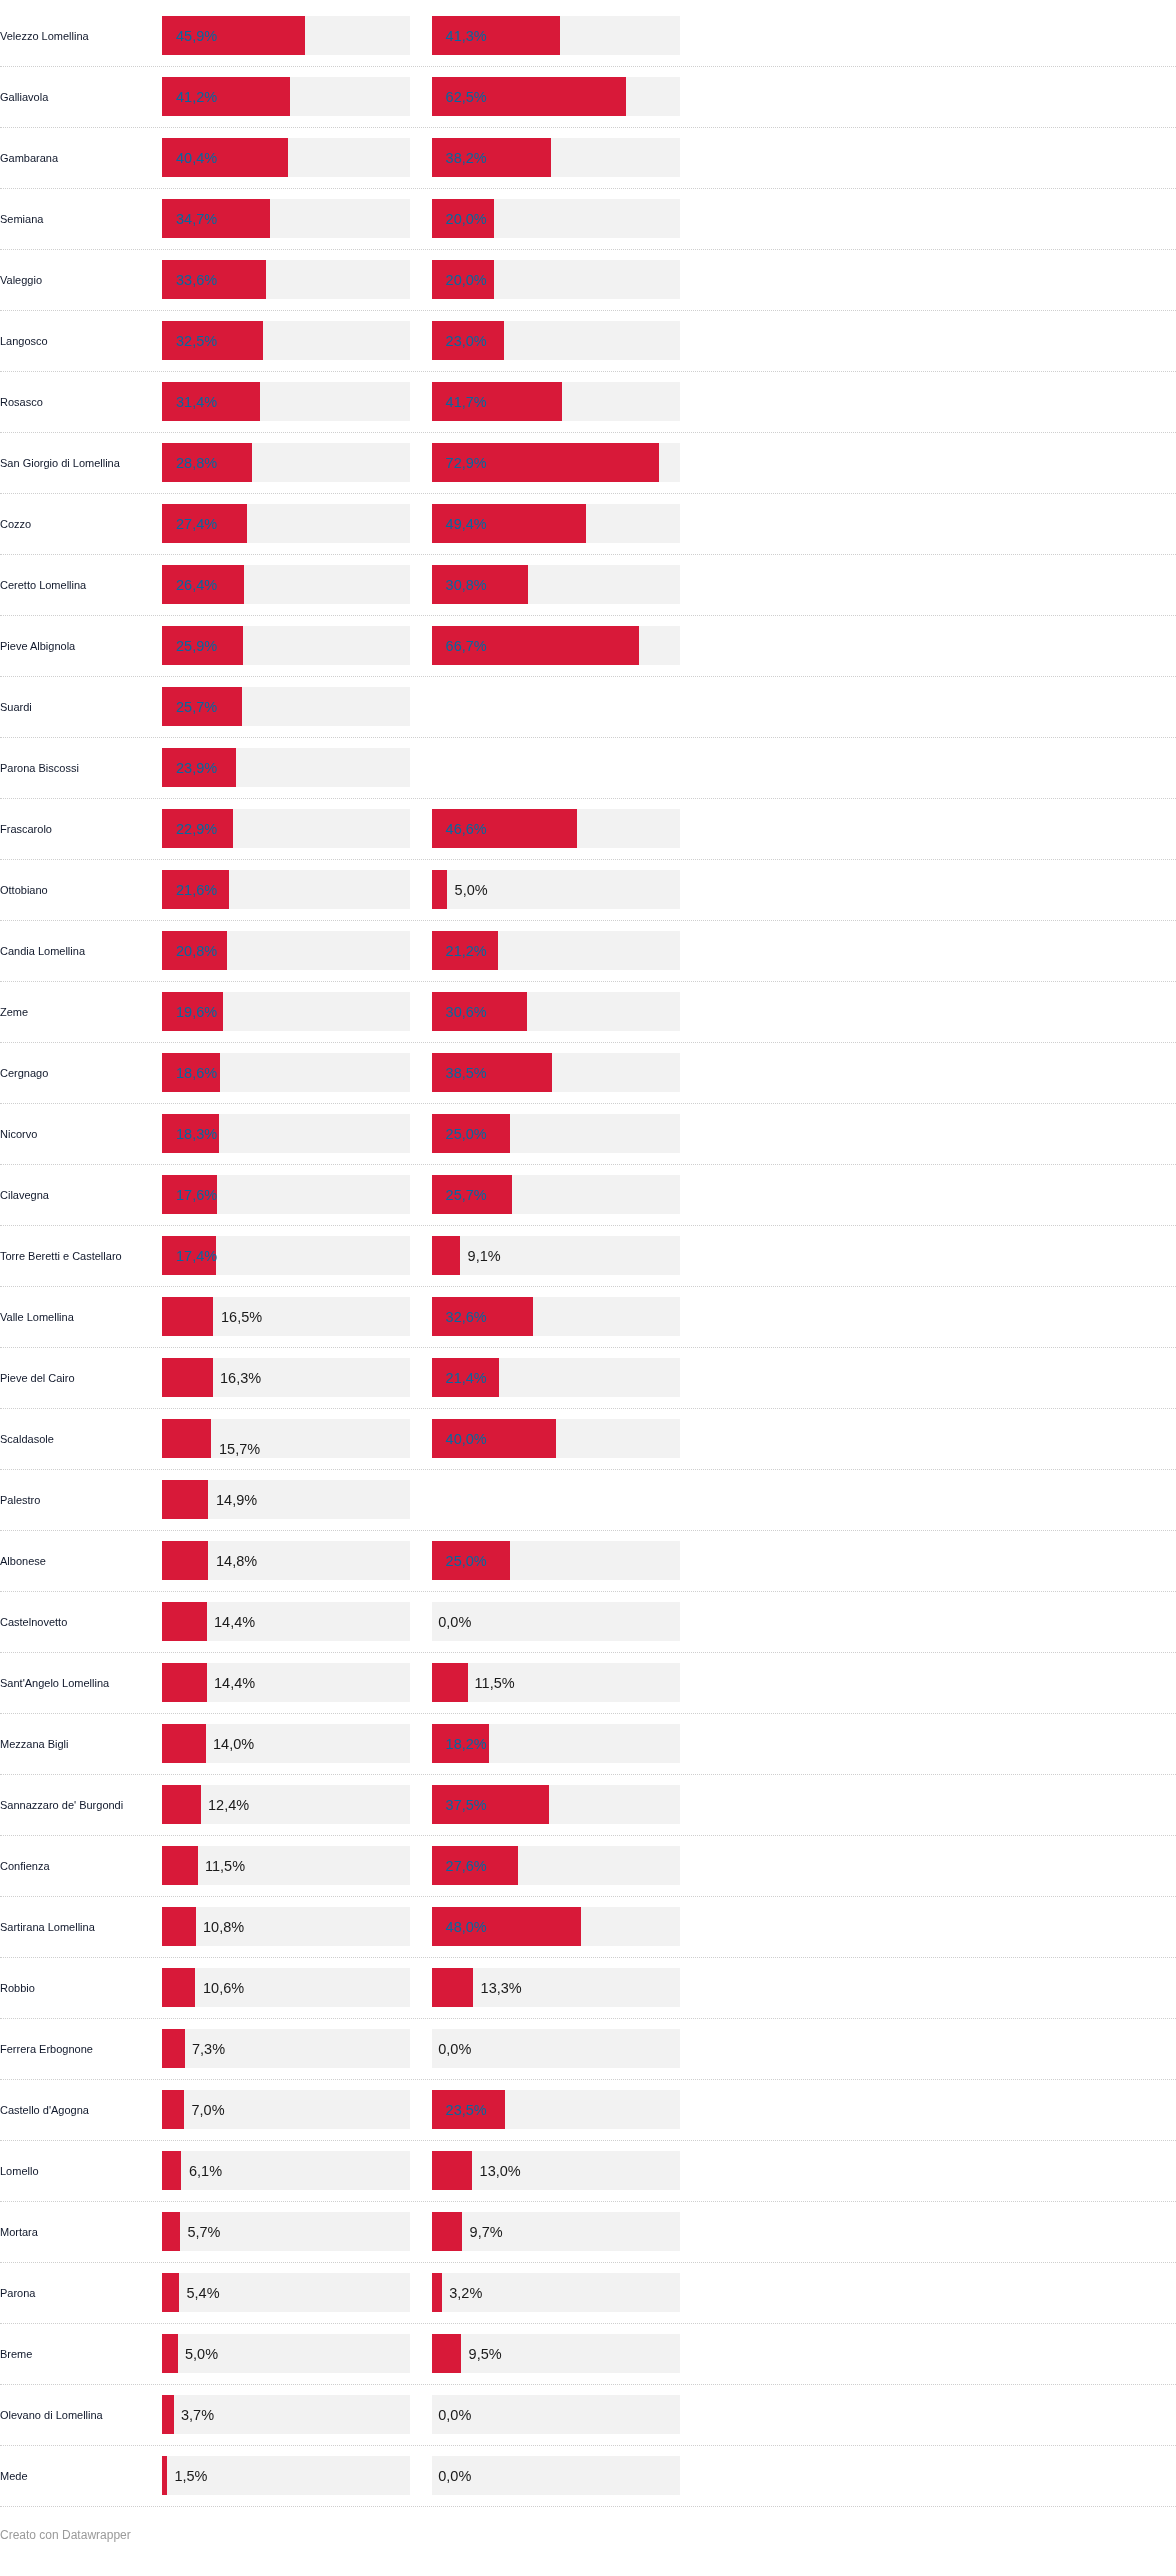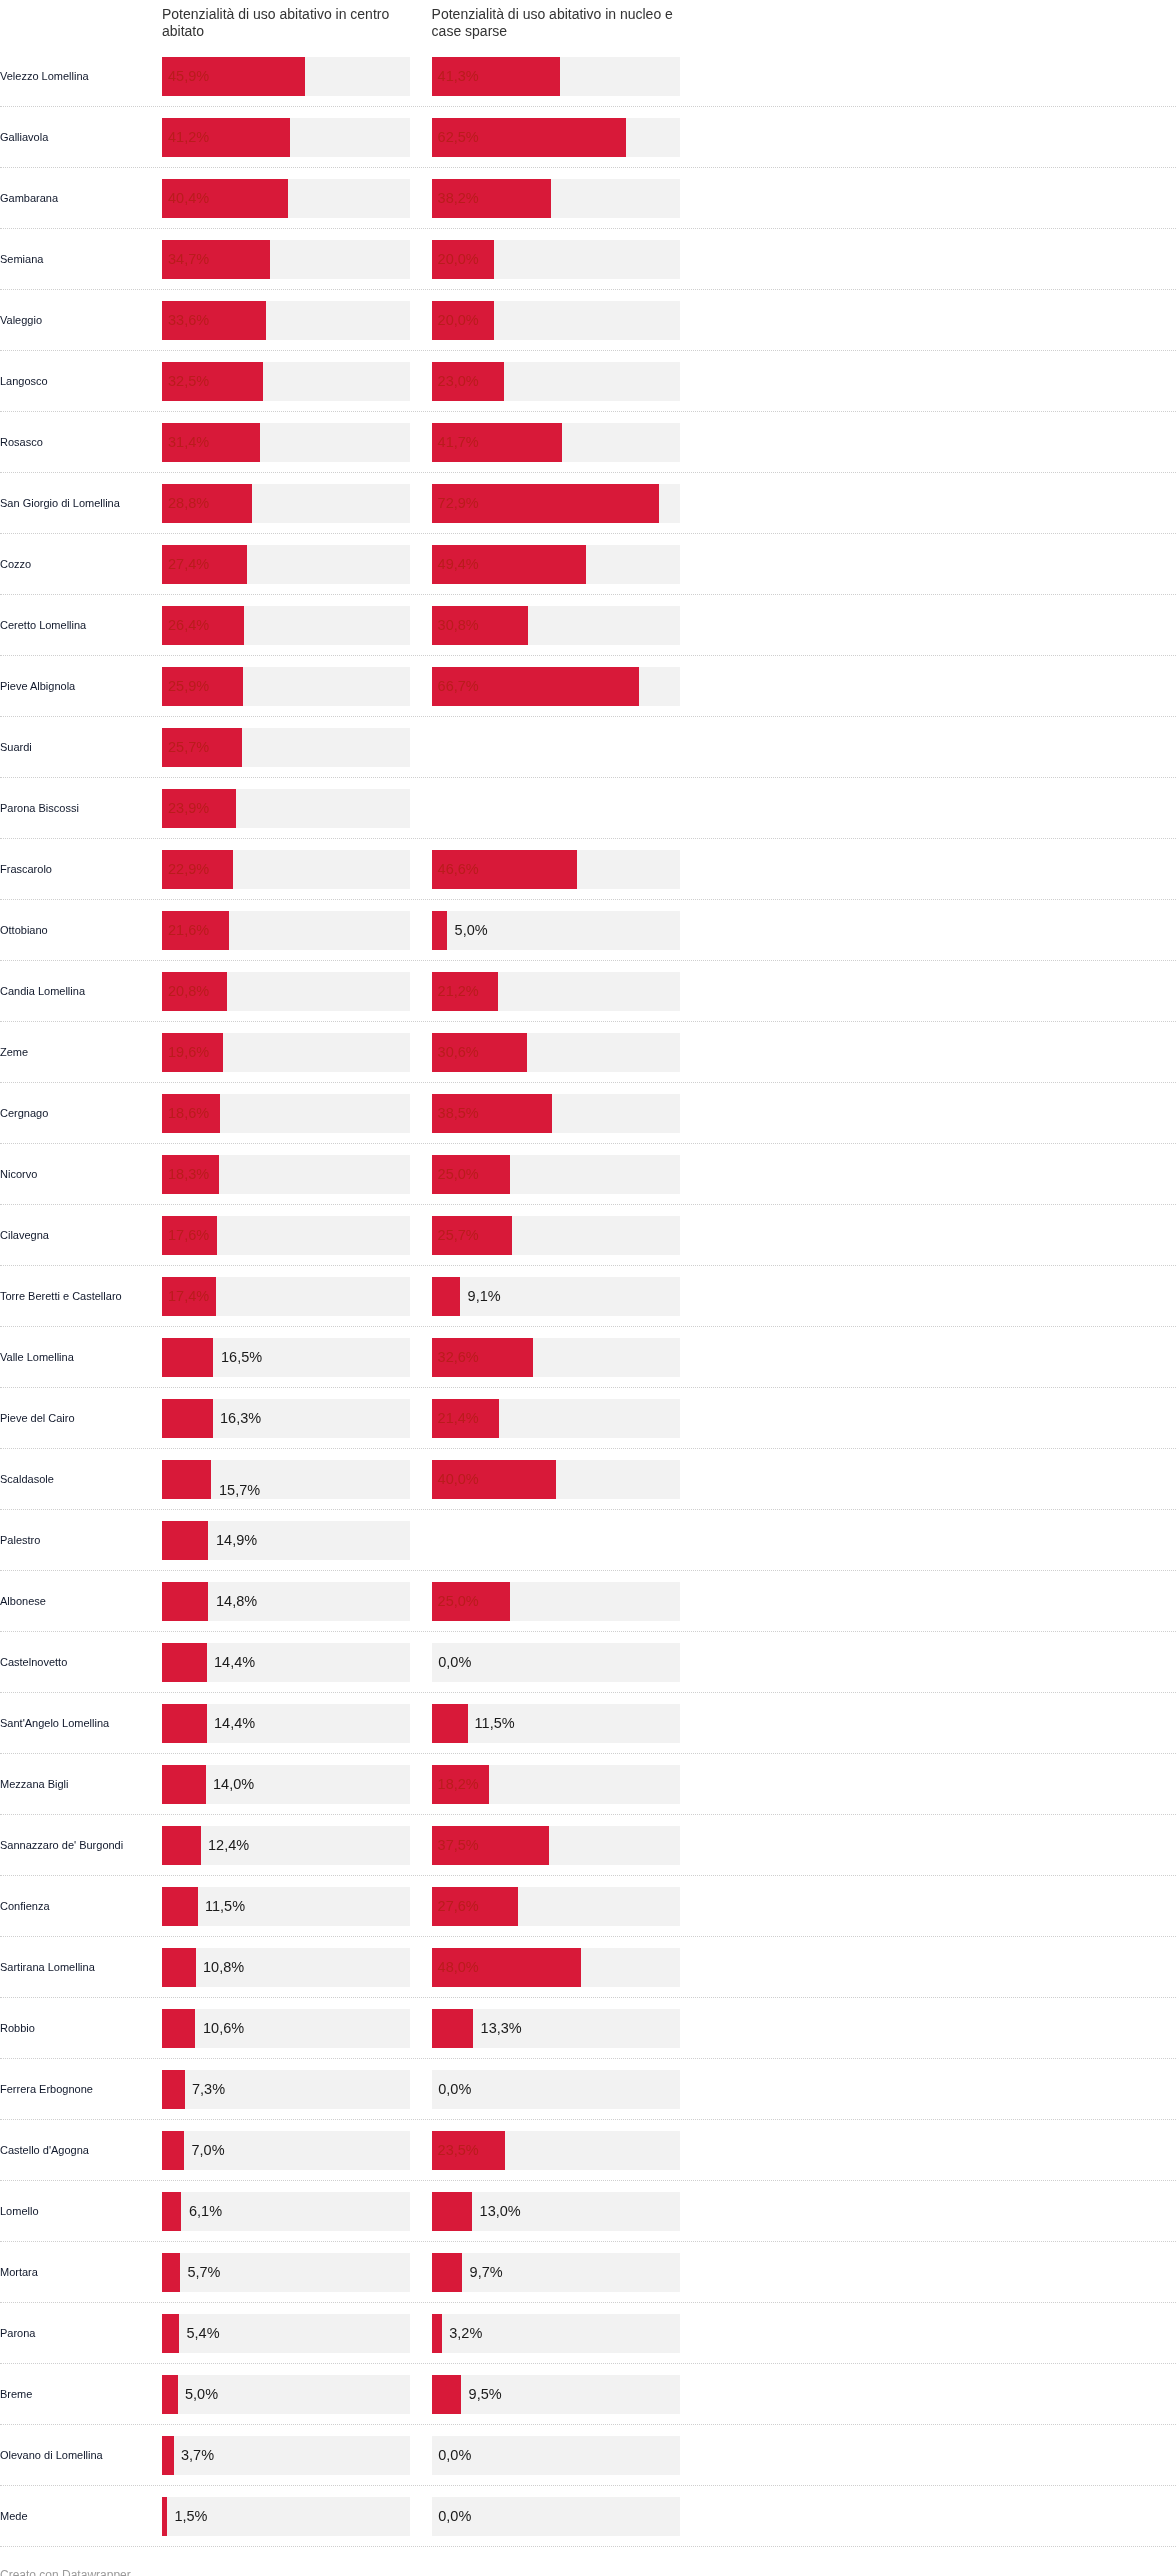--- a/index.html
+++ b/index.html
@@ -80,41 +80,35 @@
     background:#d81939;
   }
   .vlabel{
     position:relative;
     z-index:2;
     font-size:14.5px;
     line-height:1;
     white-space:nowrap;
     pointer-events:none;
   }
-  .vlabel.inside{color:#b91c1c;padding-left:6px;}
+  .vlabel.inside{color:#0369a1;padding-left:14px;}
   .vlabel.outside{color:#1a1a1a;}
   .vlabel.zero{color:#1a1a1a;padding-left:6.7px;}
   
   .footer{
     padding:21px 0 0 0;
     font-size:12px;
     color:#9a9a9a;
   }
 </style>
 </head>
 <body>
 
 <div id="chart">
 
-  <div class="header">
-    <div class="hdr-spacer"></div>
-    <div class="hdr-col">Potenzialità di uso abitativo in centro abitato</div>
-    <div class="hdr-gap"></div>
-    <div class="hdr-col">Potenzialità di uso abitativo in nucleo e case sparse</div>
-  </div>
 
   <div class="rows" id="rows">
       <div class="row">
         <div class="row-label">Velezzo Lomellina</div>
         <div class="cell">
           <div class="track">
             <div class="bar" style="width: 143px;"></div>
             <span class="vlabel inside">45,9%</span>
           </div>
         </div>

